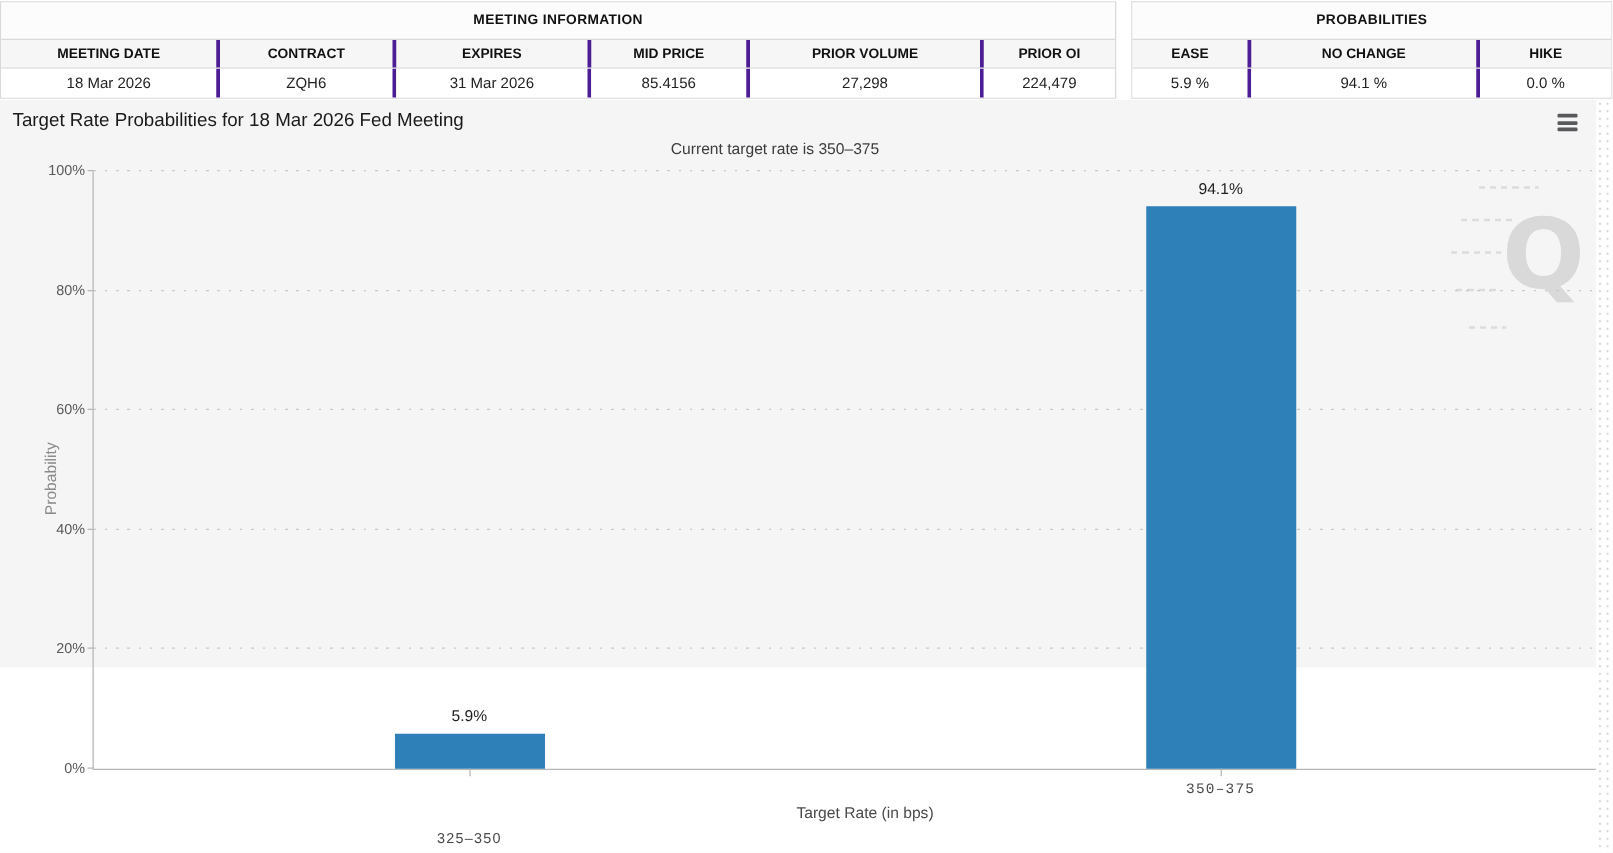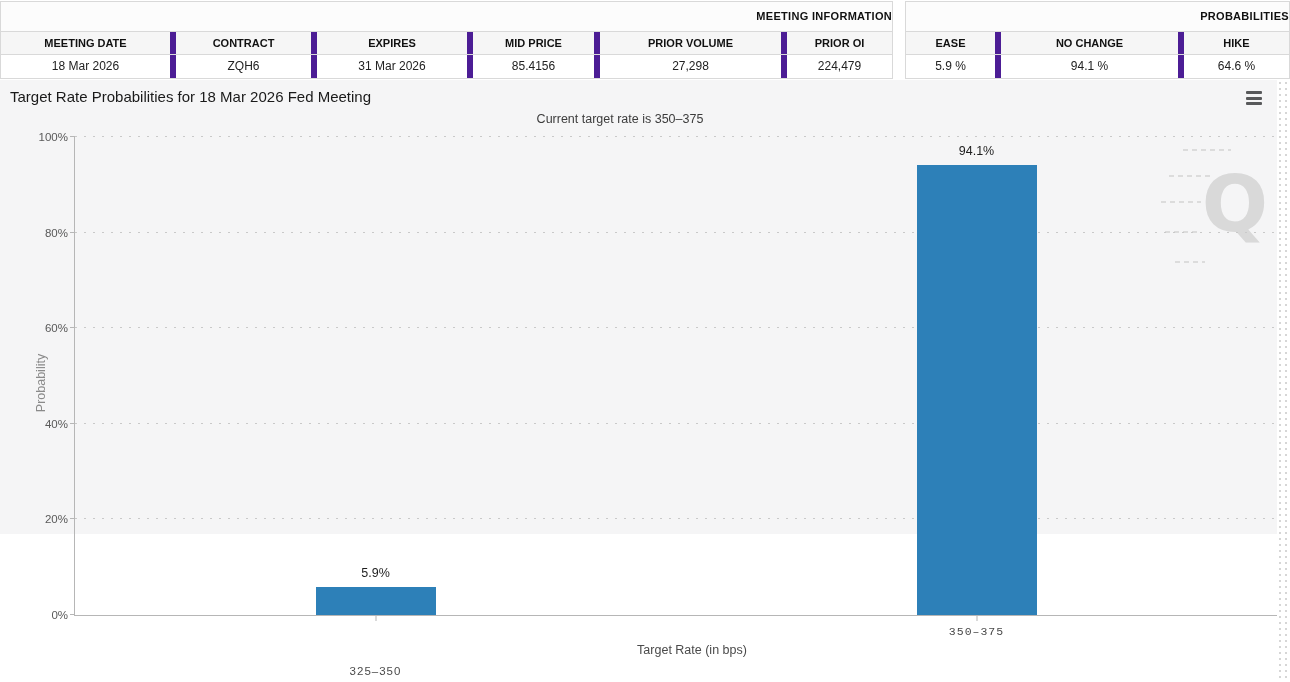--- a/index.html
+++ b/index.html
@@ -16,38 +16,38 @@
     position: absolute; top: 1px;
     background: #fff;
     border: 1px solid #d9d9d9;
     box-sizing: border-box;
     font-size: 12px; color: #222;
   }
   .tbl-left  { left: 0;  width: 893px; }
   .tbl-right { left: 905px; width: 385px; }
   .tbl-title {
     height: 29px; line-height: 29px;
-    text-align: right; font-size: 11px; font-weight: bold;
+    text-align: center; font-size: 11px; font-weight: bold;
     letter-spacing: .3px; color: #111;
     background: #fcfcfc;
     border-bottom: 1px solid #d9d9d9;
   }
   .tbl-row { display: grid; }
   .tbl-left .tbl-row  { grid-template-columns: 175px 141px 156px 127px 187px 105px; }
   .tbl-right .tbl-row { grid-template-columns: 95px 183px 105px; }
   .tbl-row.hdr {
     background: #f6f6f6; border-bottom: 1px solid #d9d9d9;
   }
   .tbl-row.hdr .cell {
     height: 22px; line-height: 22px;
     font-size: 11px; font-weight: bold; color: #111;
     text-align: center;
   }
   .tbl-row.val .cell { height: 23px; line-height: 23px; background: #fff; text-align: center; }
-  .cell { border-right: 6px solid #4c1d95; box-sizing: border-box; padding: 0 8px; white-space: nowrap; overflow: hidden; }
+  .cell { border-right: 3px solid #4c1d95; box-sizing: border-box; padding: 0 8px; white-space: nowrap; overflow: hidden; }
   .cell:last-child { border-right: none; }
   .cell.c-center { text-align: center; }
   .cell.c-right  { text-align: right; }
 
   
   .chart-widget {
     position: absolute; top: 80px; left: 0;
     width: 1277px; height: 454px;
     background: #f5f5f6;
     box-sizing: border-box;
@@ -174,21 +174,21 @@
   <div class="info-table tbl-right">
     <div class="tbl-title">PROBABILITIES</div>
     <div class="tbl-row hdr">
       <div class="cell">EASE</div>
       <div class="cell">NO CHANGE</div>
       <div class="cell">HIKE</div>
     </div>
     <div class="tbl-row val">
       <div class="cell c-right">5.9 %</div>
       <div class="cell c-right">94.1 %</div>
-      <div class="cell c-right">64.6 %</div>
+      <div class="cell c-right">0.0 %</div>
     </div>
   </div>
 
   <div class="chart-widget">
     <div class="chart-title">Target Rate Probabilities for 18 Mar 2026 Fed Meeting</div>
     <div class="menu-icon" title="menu">
       <span></span>
         <span></span>
         <span></span>
     </div>

